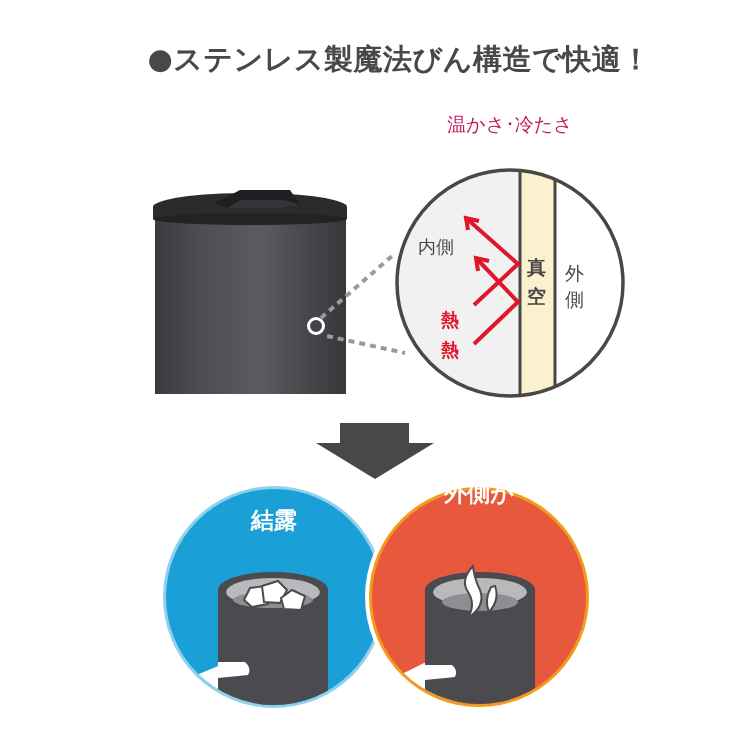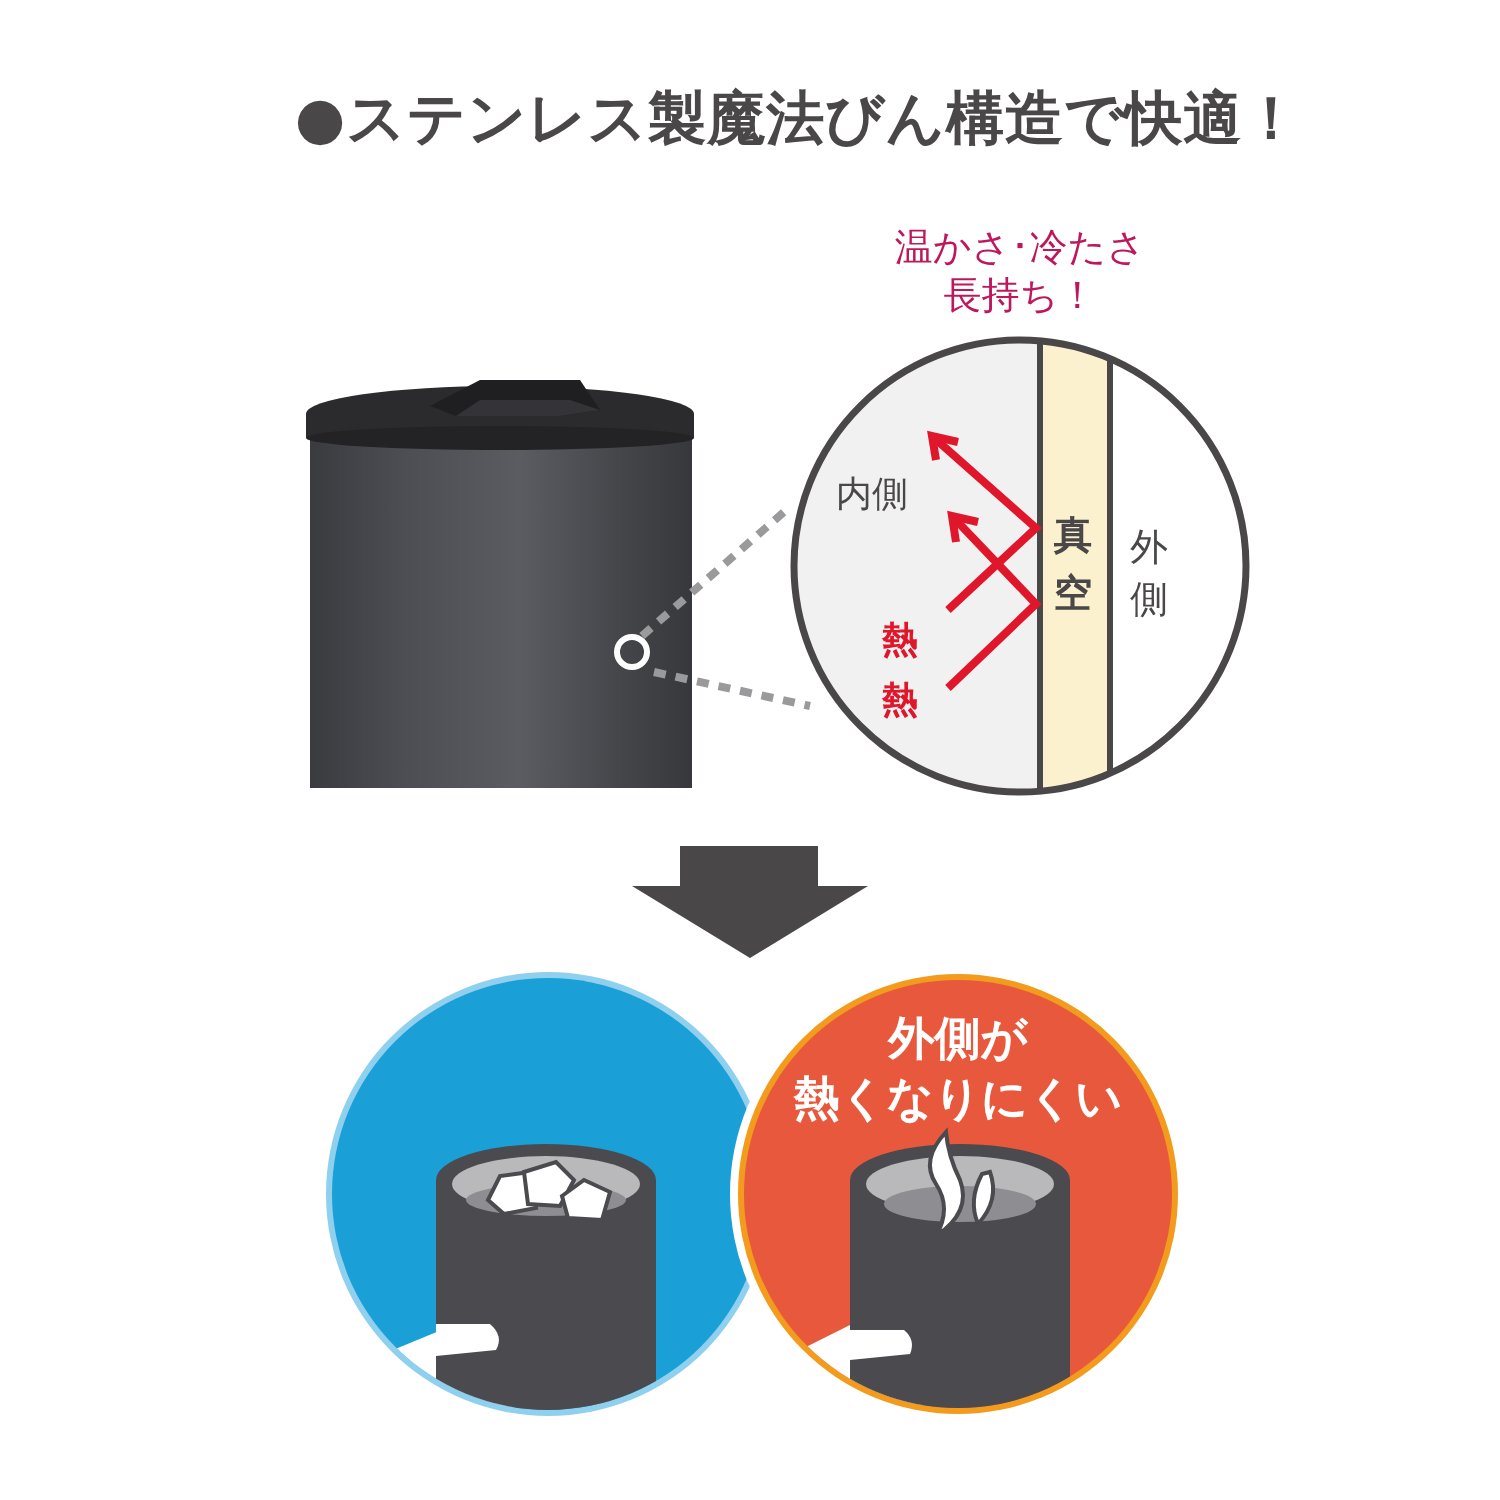--- a/index.html
+++ b/index.html
@@ -17,21 +17,20 @@
 </style>
 </head>
 <body>
 
 <div class="title">
   <span>●</span><span>ステンレス製魔法びん構造で快適！</span>
 </div>
 
 <div class="callout">
   <div>温かさ･冷たさ</div>
-  <div>長持ち！</div>
 </div>
 
 <svg width="750" height="750" viewBox="0 0 750 750">
   <defs>
     <linearGradient id="bodyGrad" x1="0" x2="1" y1="0" y2="0">
       <stop offset="0" stop-color="#3a3b3f"></stop>
       <stop offset="0.25" stop-color="#4d4e53"></stop>
       <stop offset="0.55" stop-color="#5a5c61"></stop>
       <stop offset="0.8" stop-color="#46474b"></stop>
       <stop offset="1" stop-color="#37383c"></stop>
@@ -117,17 +116,17 @@
       <ellipse cx="480" cy="592" rx="47" ry="14" fill="#b9b9bc"></ellipse>
       <ellipse cx="480" cy="602" rx="38" ry="9" fill="#8e8e92"></ellipse>
       <path d="M473 566 Q460 580 468 592 Q476 604 468 618 Q486 606 480 590 Q474 578 473 566 Z" fill="#ffffff" stroke="#4a4a4f" stroke-width="2"></path>
       <path d="M491 587 Q484 600 489 612 Q500 600 495 586 Z" fill="#ffffff" stroke="#4a4a4f" stroke-width="2"></path>
       <path d="M425 665 L452 665 Q458 670 455 677 L425 680 Z" fill="#ffffff"></path>
     </g>
   </g>
 </svg>
 
 <div class="bubble-text" style="left:174px; top:505px; width:200px;">
+  <div>結露</div>
 </div>
-<div class="bubble-text" style="left:379px; top:505px; width:200px;">
+<div class="bubble-text" style="left:379px; top:478px; width:200px;">
   <div>外側が</div>
-  <div>熱くなりにくい</div>
 </div>
 
 </body></html>

